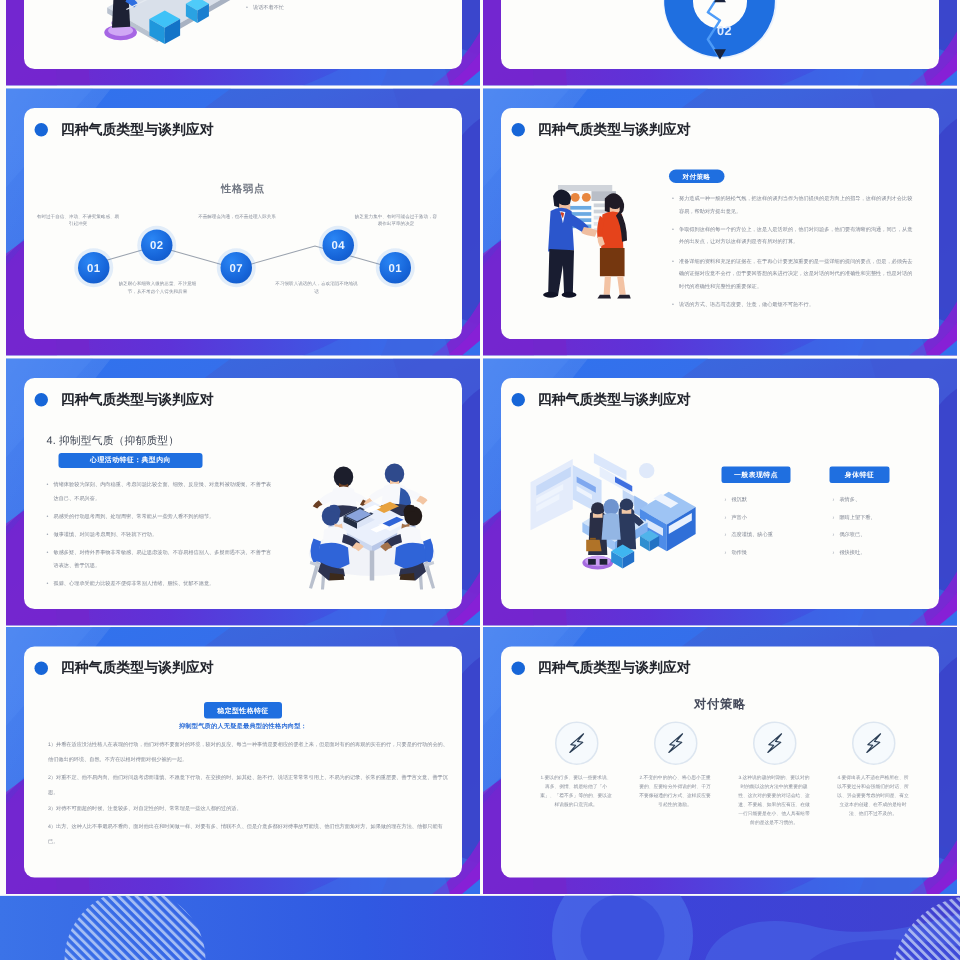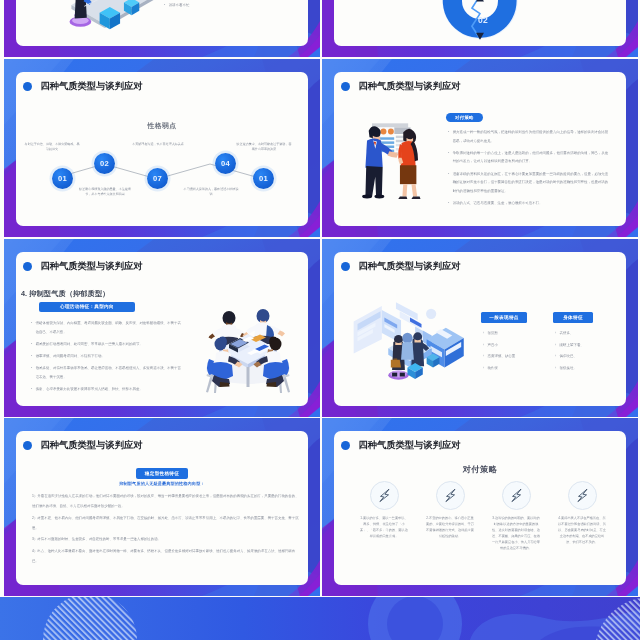--- a/index.html
+++ b/index.html
@@ -283,21 +283,21 @@
     <div class="bg">
       <svg width="316" height="178">
           <use href="#slideBg"></use>
         </svg>
     </div>
     <div class="card">
       <div class="shead">
         <span class="dot"></span>
         <span class="ttl">四种气质类型与谈判应对</span>
       </div>
-      <div style="position:absolute;left:5px;top:38px;font-size:7.2px;font-weight:bold;color:#3f4654;letter-spacing:.1px;line-height:1.1;">4. 抑制型气质（抑郁质型）</div>
+      <div style="position:absolute;left:15px;top:38px;font-size:7.2px;font-weight:normal;color:#3f4654;letter-spacing:.1px;line-height:1.1;">4. 抑制型气质（抑郁质型）</div>
       <div class="pill" style="position:absolute;left:23px;top:50px;border-radius:2px;padding:0;width:96px;height:9.5px;
                   font-size:4.6px;line-height:9.5px;text-align:center;">心理活动特征：典型内向</div>
       <div class="blist wide2" style="left:15px;top:67px;width:152px;">
         <div class="bitem">
             <span class="bdot">•</span>
             <span class="btx">情绪体验较为深刻、内向稳重、考虑问题比较全面、细致、反应慢、对意料被动缓慢、不善于表达自己、不易兴奋。</span>
           </div>
         <div class="bitem">
             <span class="bdot">•</span>
             <span class="btx">易感受的行动思考周到、处理周密、常常能从一些旁人看不到的细节。</span>

